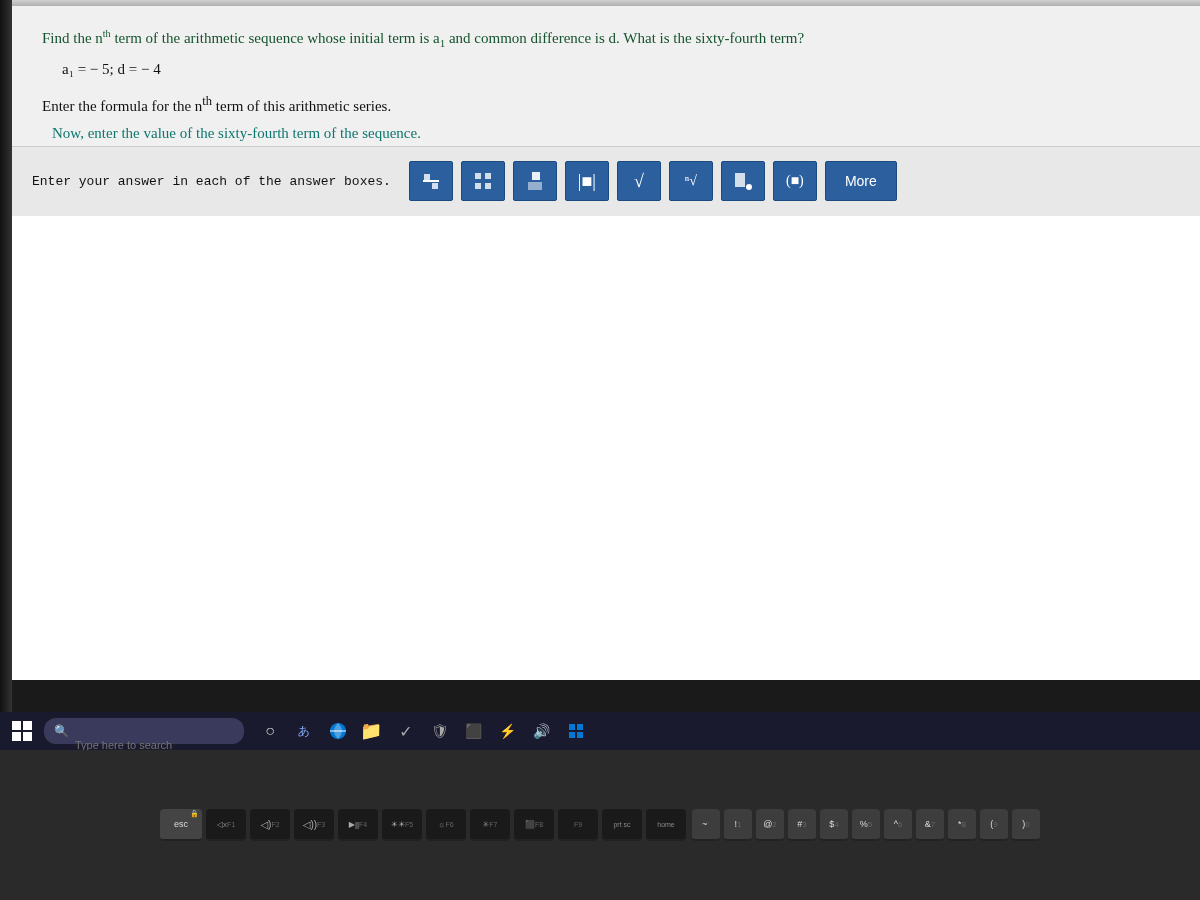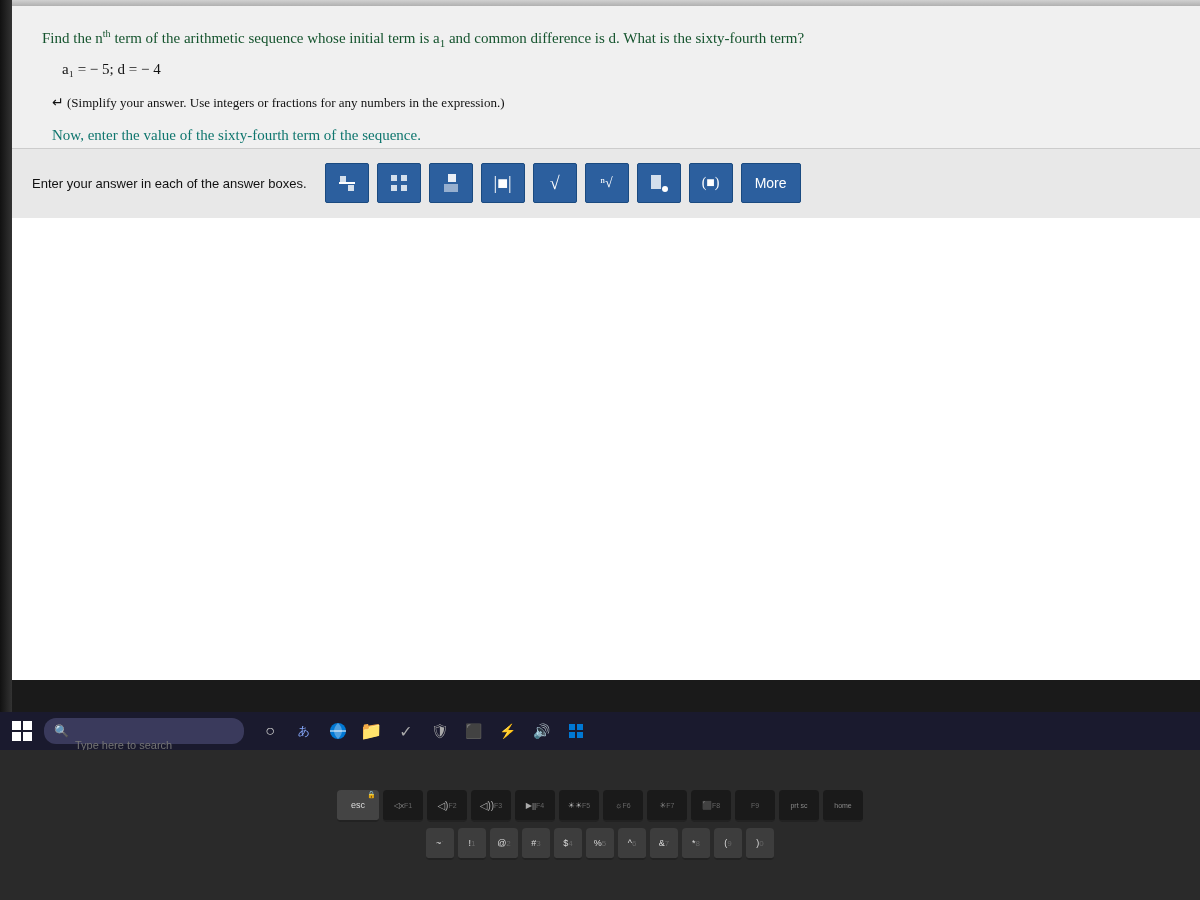--- a/index.html
+++ b/index.html
@@ -104,39 +104,39 @@
       display: flex;
       align-items: center;
       padding: 0 20px;
       gap: 8px;
     }
 
     .toolbar-label {
       font-size: 13px;
       color: #111;
       margin-right: 10px;
-      font-family: Liberation Sans, sans-serif;
+      font-family: Liberation Mono, monospace;
     }
 
     .math-btn {
       width: 44px;
       height: 40px;
       background: #2c5f9e;
       border: 1px solid #1a4a80;
       color: white;
       display: flex;
       align-items: center;
       justify-content: center;
       cursor: pointer;
       font-size: 16px;
       border-radius: 2px;
     }
 
     .math-btn.more-btn {
-      width: 60px;
+      width: 72px;
       font-family: Arial, sans-serif;
       font-size: 14px;
       background: #2c5f9e;
     }
 
     
     .taskbar {
       position: absolute;
       bottom: 150px;
       left: 0;
@@ -218,21 +218,21 @@
 
     
     .keyboard {
       position: absolute;
       bottom: 0;
       left: 0;
       right: 0;
       height: 150px;
       background: #2a2a2a;
       display: flex;
-      flex-direction: column;
+      flex-direction: row;
       align-items: center;
       justify-content: center;
       padding: 8px 27px;
       gap: 6px;
     }
 
     .kb-row {
       display: flex;
       gap: 4px;
       align-items: center;
@@ -308,26 +308,25 @@
 
     <div class="question-text">
       Find the n<sup>th</sup>
       <span> term of the arithmetic sequence whose initial term is a<sub>1</sub> and common difference is d.  What is the sixty-fourth term?</span>
     </div>
 
     <div class="given-values">
       <span>a₁ = − 5;  d = − 4</span>
     </div>
 
-
-
-    <div class="simplify-note">
-      <span class="cursor-arrow">↵</span>
-      (Simplify your answer. Use integers or fractions for any numbers in the expression.)
-    </div>
+    <div class="sub-question">
+      Enter the formula for the n<sup>th</sup> term of this arithmetic series.
+    </div>
+
+
 
     <div class="sixty-fourth-label">
       Now, enter the value of the sixty-fourth term of the sequence.
     </div>
 
     <div class="formula-line">
       <span class="formula-label">a<sub>64</sub> =</span>
       <div class="answer-box"></div>
     </div>
 

